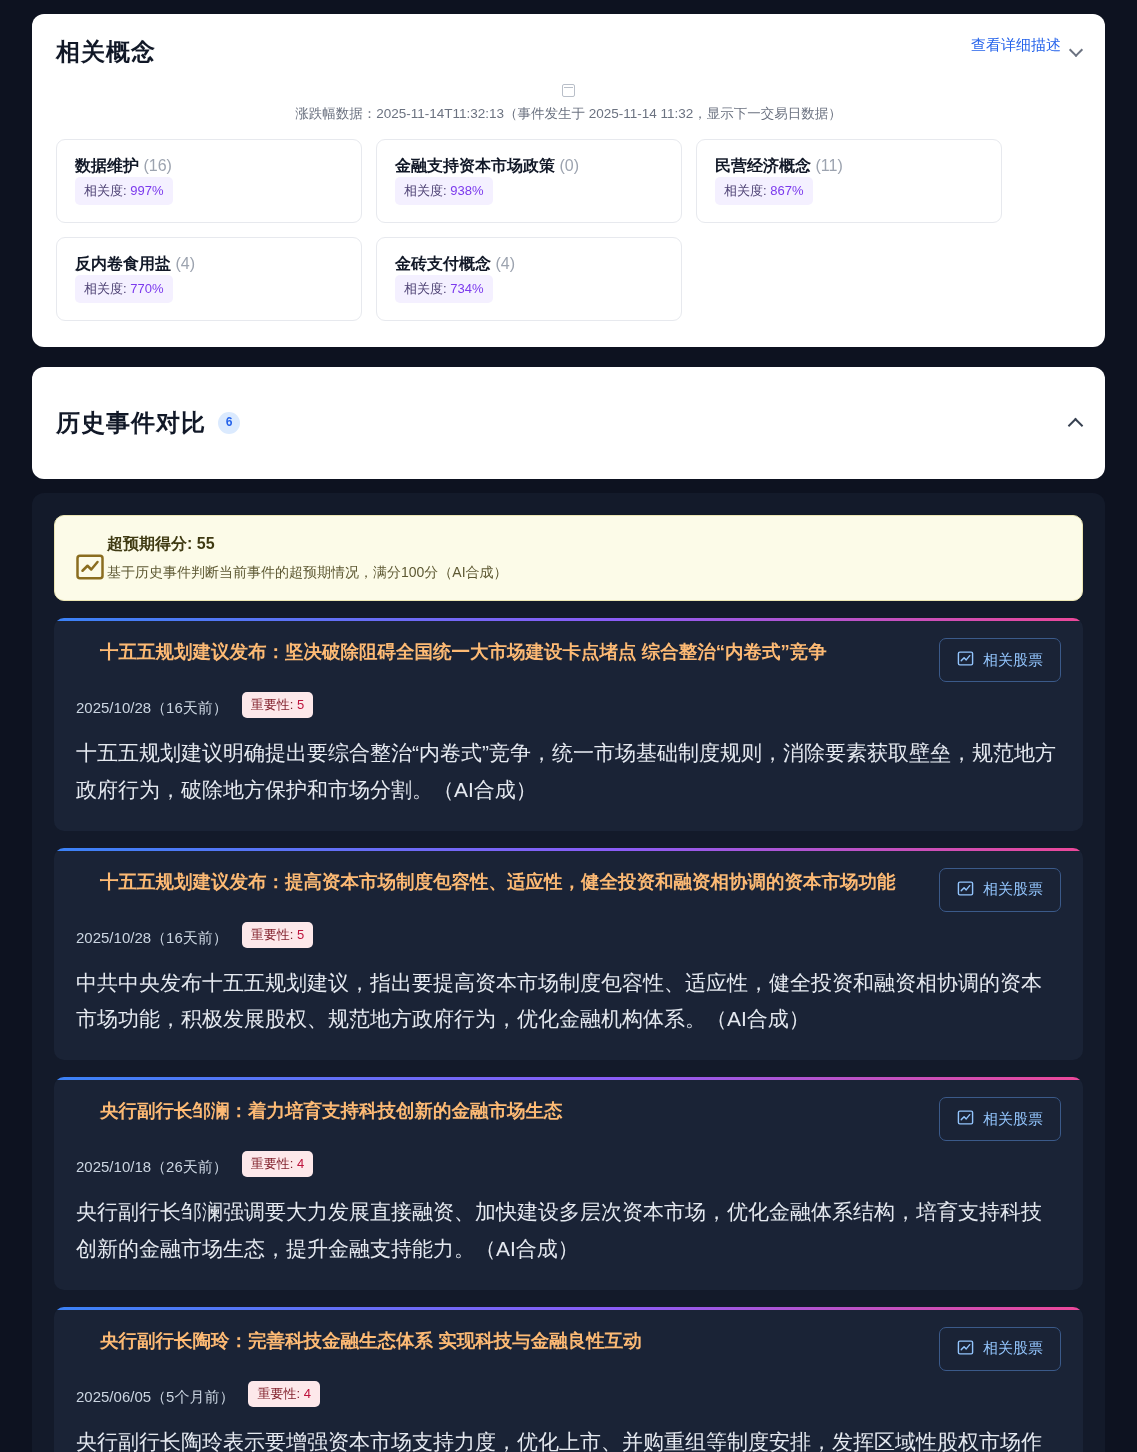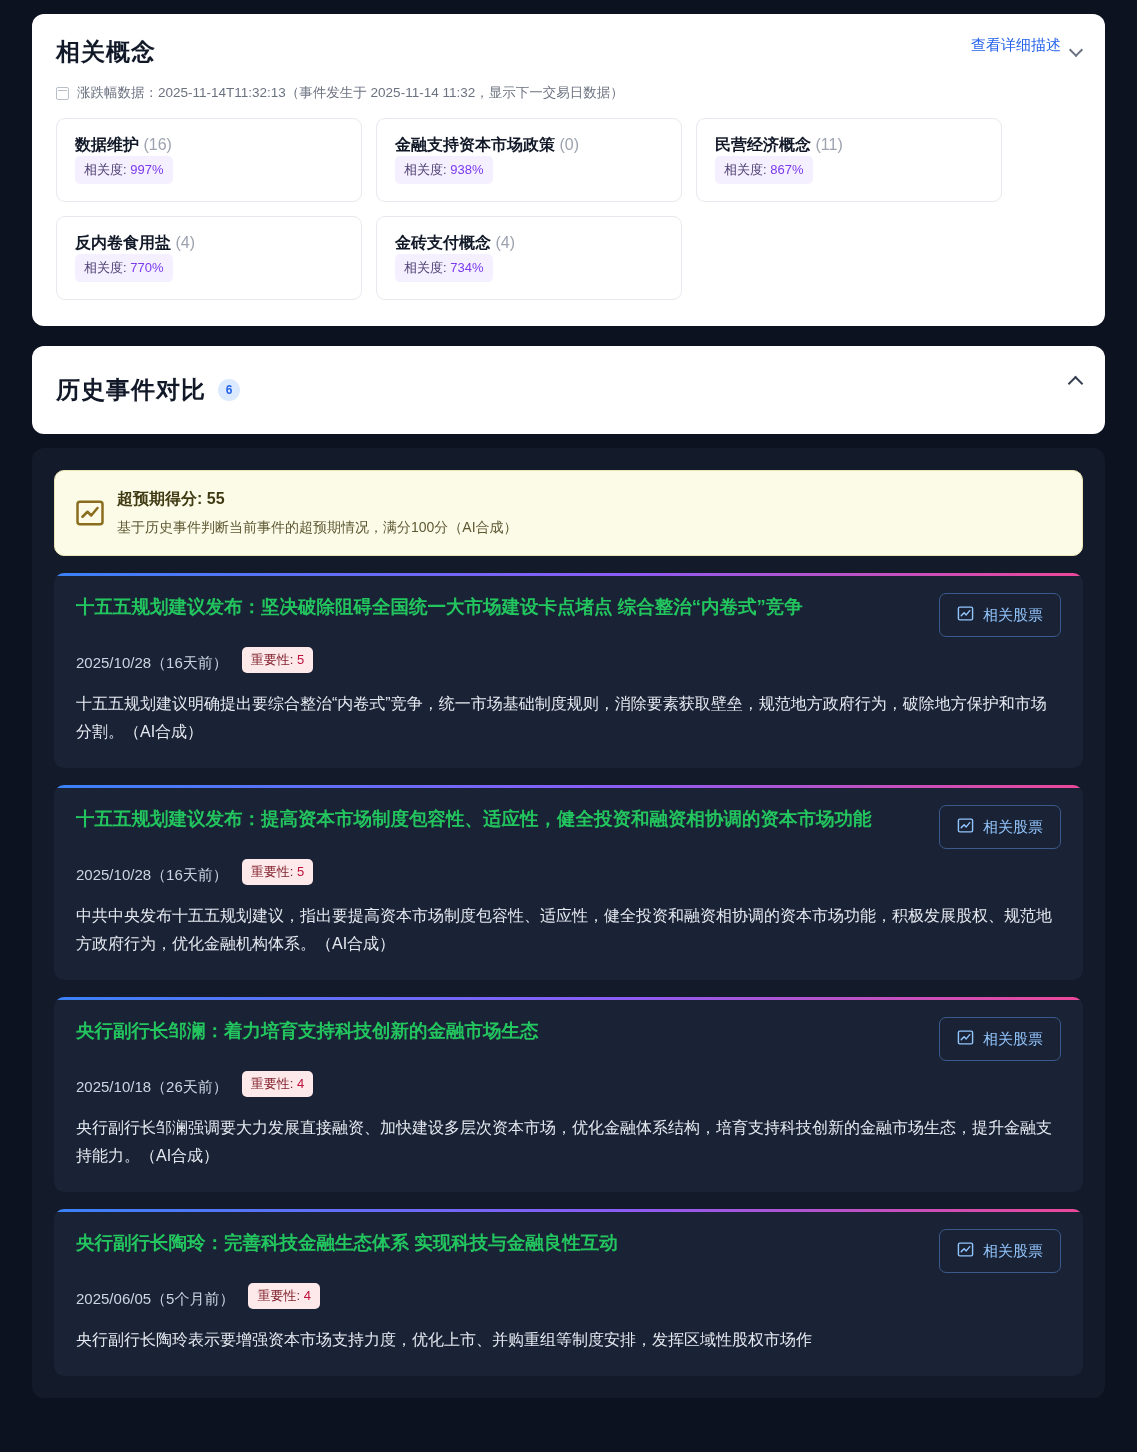--- a/index.html
+++ b/index.html
@@ -48,20 +48,21 @@
     transform: rotate(45deg);
     margin-top: -5px;
   }
   .meta-row {
     display: flex;
     align-items: center;
     gap: 8px;
     margin-top: 16px;
     font-size: 13.5px;
     color: #6b7280;
+    flex-direction: column;
   }
   .cal-icon {
     width: 13px; height: 13px;
     border: 1.6px solid #b9bfc9;
     border-radius: 2px;
     position: relative;
     display: inline-block;
   }
   .cal-icon:before {
     content: "";
@@ -101,24 +102,25 @@
     border-radius: 5px;
     padding: 5px 9px;
   }
   .rel-badge .lbl { color: #4b3f72; }
 
   
   .card-hist {
     background: #ffffff;
     border-radius: 12px;
     margin-top: 20px;
-    padding: 28px 24px;
-    display: flex;
-    align-items: flex-start;
+    padding: 40px 24px;
+    display: flex;
+    align-items: center;
     justify-content: space-between;
+    font-family: Liberation Mono, monospace;
   }
   .hist-title-wrap {
     display: flex;
     align-items: center;
     gap: 12px;
   }
   .count-badge {
     background: #dbeafe;
     color: #2563eb;
     border-radius: 50%;
@@ -144,22 +146,22 @@
     background: #131a2a;
     border-radius: 12px;
     padding: 22px;
   }
   .score-box {
     background: #fcfbe8;
     border: 1px solid #ece6b4;
     border-radius: 10px;
     padding: 18px 20px;
     display: flex;
-    gap: 12px;
-    align-items: center;
+    gap: 2px;
+    align-items: flex-end;
   }
   .score-icon {
     width: 30px; height: 30px;
     flex: 0 0 30px;
     display: flex;
     align-items: center;
     justify-content: center;
   }
   .score-title {
     font-size: 16px;
@@ -189,24 +191,25 @@
   }
   .event-top {
     display: flex;
     justify-content: space-between;
     align-items: flex-start;
     gap: 20px;
   }
   .event-title {
     font-size: 18.5px;
     font-weight: bold;
-    color: #22c55e;
+    color: #fdba74;
     line-height: 1.55;
     cursor: pointer;
     max-width: 800px;
+    margin-left: 24px;
   }
   .stock-btn {
     flex: 0 0 auto;
     border: 1px solid #3b5a8a;
     border-radius: 7px;
     background: transparent;
     color: #93c5fd;
     font-size: 15px;
     padding: 11px 17px;
     display: flex;
@@ -226,21 +229,21 @@
   .imp-badge {
     background: #fde8ea;
     color: #be123c;
     font-size: 13px;
     border-radius: 5px;
     padding: 4px 9px;
   }
   .imp-badge .k { color: #7f1d28; }
   .event-desc {
     margin-top: 17px;
-    font-size: 16px;
+    font-size: 21px;
     line-height: 1.75;
     color: #e5e9f0;
   }
 </style>
 </head>
 <body>
 
 <div class="card-light">
   <div class="card-head">
     <div class="card-title">相关概念</div>

